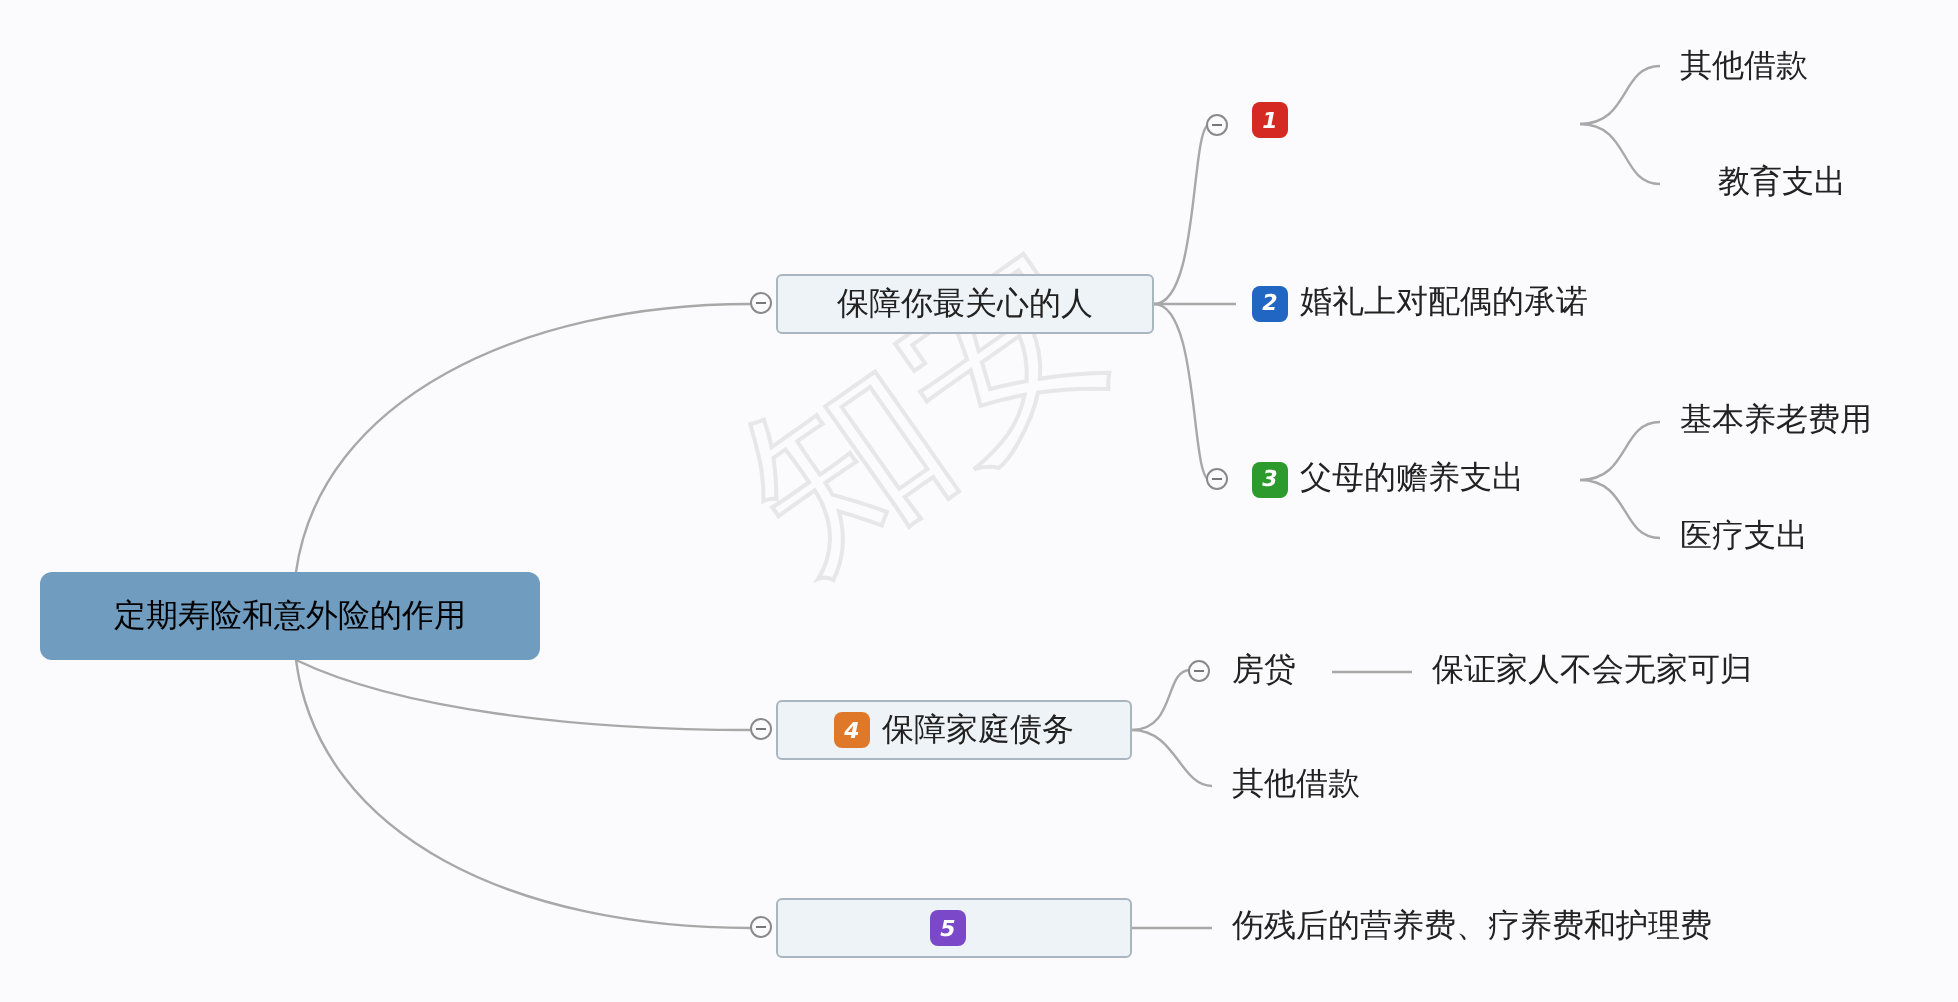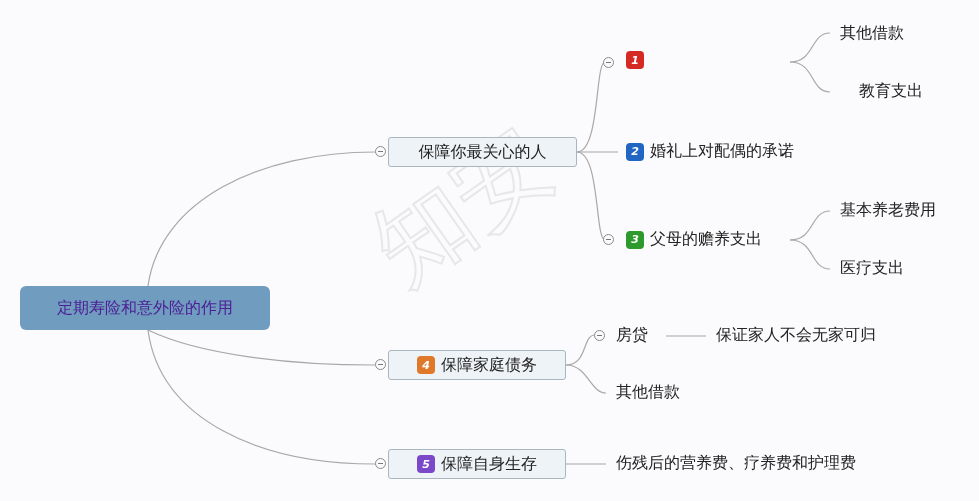--- a/index.html
+++ b/index.html
@@ -1,20 +1,20 @@
 <!DOCTYPE html>
 <html><head>
 <meta charset="utf-8">
 <style>
   html, body { margin:0; padding:0; }
   body { width:979px; height:501px; background:#fbfbfd; position:relative; overflow:hidden;
          font-family:"DejaVu Sans", "Liberation Sans", sans-serif; color:#333; }
   svg.edges { position:absolute; left:0; top:0; }
   .root { position:absolute; left:20px; top:286px; width:250px; height:44px; background:#6f9cbf;
-          border-radius:6px; color:#4c1d95; font-size:16px; display:flex; align-items:center; justify-content:center; }
+          border-radius:6px; color:#000000; font-size:16px; display:flex; align-items:center; justify-content:center; }
   .box { position:absolute; height:30px; background:#eef3f7; border:1px solid #a9b6c0; border-radius:3px;
          display:flex; align-items:center; justify-content:center; font-size:16px; color:#222; box-sizing:border-box; }
   .collapse { position:absolute; width:11px; height:11px; border:1px solid #8a8a8a; border-radius:50%; background:#fbfbfd; box-sizing:border-box; }
   .collapse::after { content:""; position:absolute; left:2px; right:2px; top:4px; height:1px; background:#777; }
   .badge { display:inline-flex; width:18px; height:18px; border-radius:4px; color:#fff; font-size:11px; font-style:italic;
            align-items:center; justify-content:center; margin-right:6px; font-weight:bold; }
   .label { position:absolute; font-size:16px; color:#222; white-space:nowrap; display:flex; align-items:center; }
   .watermark { position:absolute; left:420px; top:110px; width:290px; height:310px; transform:rotate(-35deg);
                font-size:95px; color:transparent; -webkit-text-stroke:2px #e3e3e6; opacity:.8; line-height:1; pointer-events:none; }
 </style>
@@ -81,15 +81,14 @@
   <span>保障家庭债务</span>
 </div>
 <div class="collapse" style="left:594px;top:330px;"></div>
 <div class="label" style="left:616px;top:325px;">房贷</div>
 <div class="label" style="left:716px;top:325px;">保证家人不会无家可归</div>
 <div class="label" style="left:616px;top:382px;">其他借款</div>
 
 <div class="collapse" style="left:375px;top:458px;"></div>
 <div class="box" style="left:388px;top:449px;width:178px;">
   <span class="badge" style="background:#7a48c8;">5</span>
-  <span>保障自身生存</span>
 </div>
 <div class="label" style="left:616px;top:453px;">伤残后的营养费、疗养费和护理费</div>
 
 </body></html>

